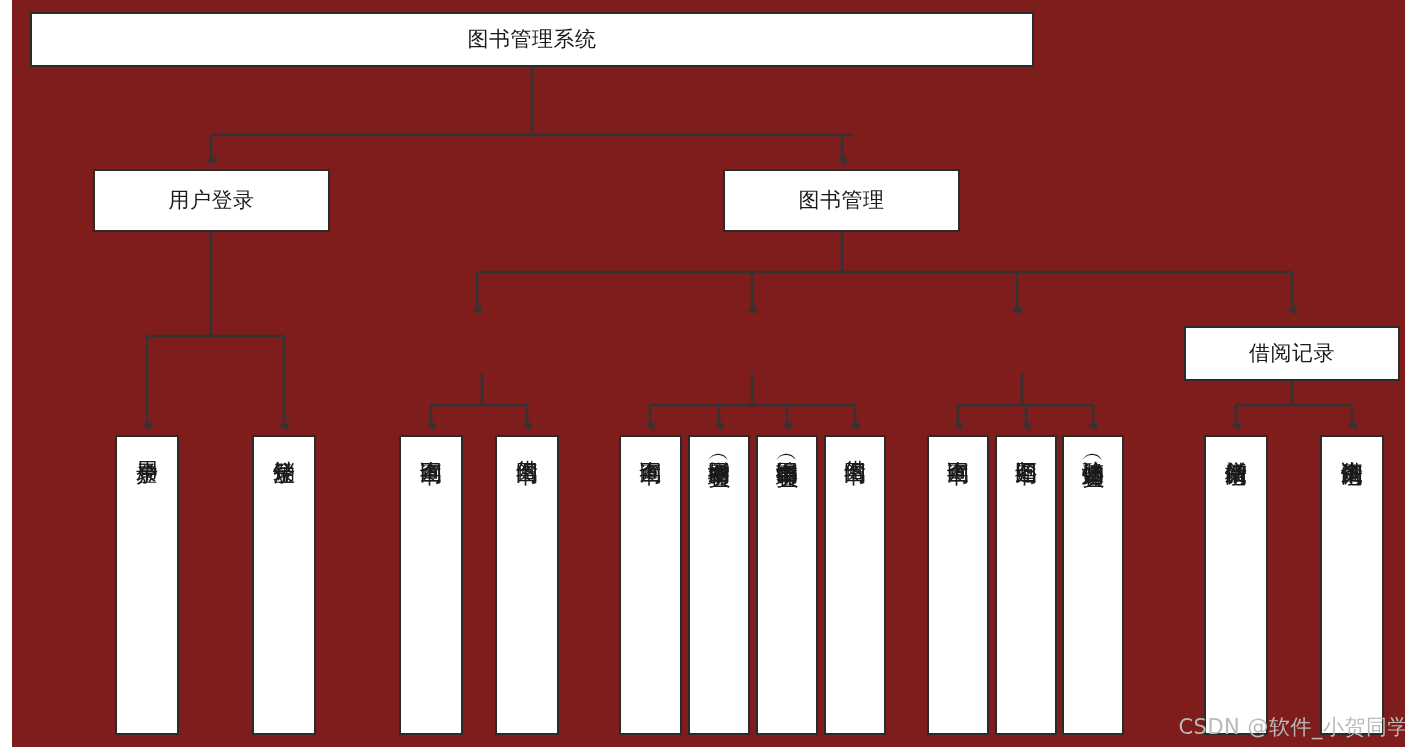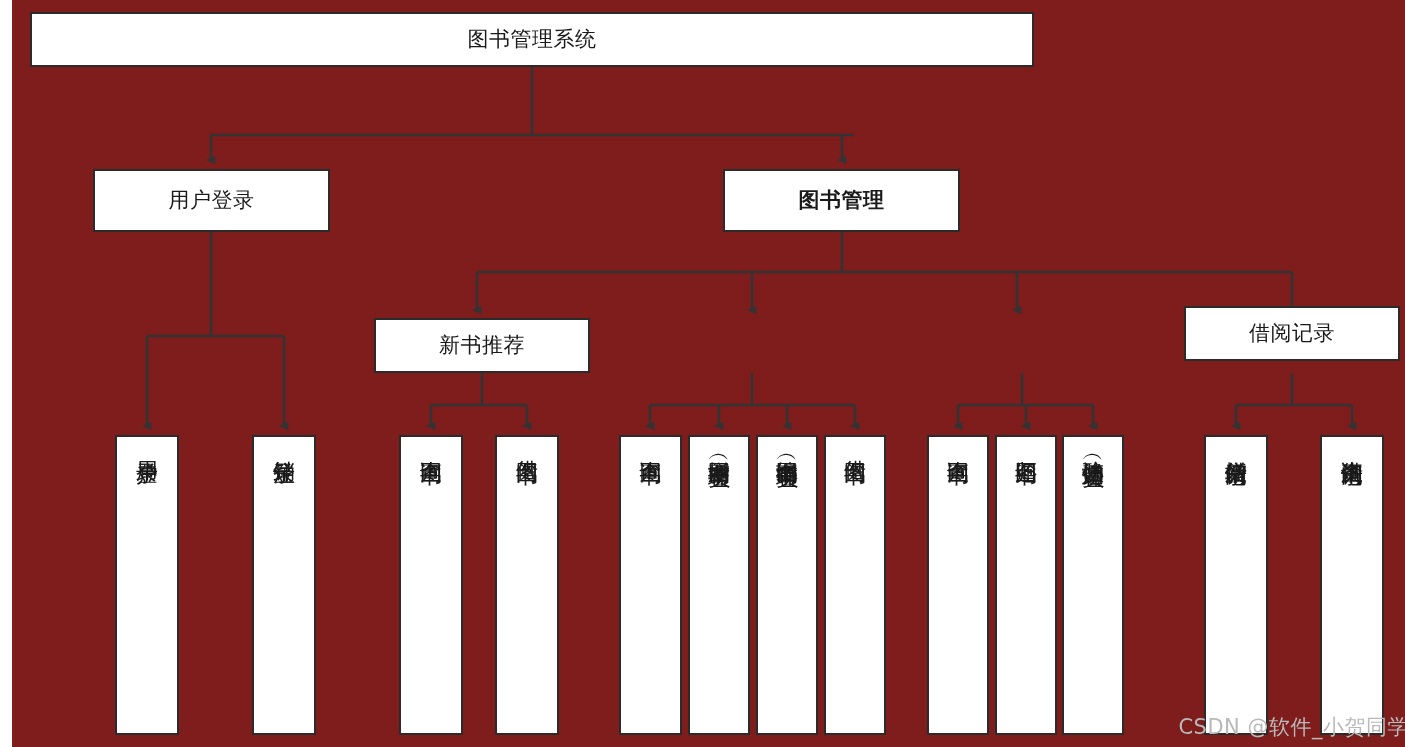--- a/index.html
+++ b/index.html
@@ -117,28 +117,25 @@
     </g>
   </svg>
 
   <div class="node horiz" style="left: 18px; top: 12px; width: 1004px; height: 55px;">
     <span class="label">图书管理系统</span>
   </div>
 
   <div class="node horiz" style="left: 81px; top: 169px; width: 237px; height: 63px;">
     <span class="label">用户登录</span>
   </div>
-  <div class="node horiz" style="left: 711px; top: 169px; width: 237px; height: 63px; font-weight: bold;">
+  <div class="node horiz" style="left: 711px; top: 169px; width: 237px; height: 63px;">
     <span class="label">图书管理</span>
   </div>
 
-  <div class="node horiz" style="left: 362px; top: 318px; width: 216px; height: 55px;">
-    <span class="label">新书推荐</span>
-  </div>
-  <div class="node horiz" style="left: 1172px; top: 306px; width: 216px; height: 55px; font-family: Liberation Serif, serif;">
+  <div class="node horiz" style="left: 1172px; top: 326px; width: 216px; height: 55px; font-family: Liberation Serif, serif;">
     <span class="label">借阅记录</span>
   </div>
 
   <div class="node vert" style="left: 103px; top: 435px; width: 64px; height: 300px;">
     <span class="label">用户登录</span>
   </div>
   <div class="node vert" style="left: 240px; top: 435px; width: 64px; height: 300px;">
     <span class="label">注销登录</span>
   </div>
   <div class="node vert" style="left: 387px; top: 435px; width: 64px; height: 300px;">

